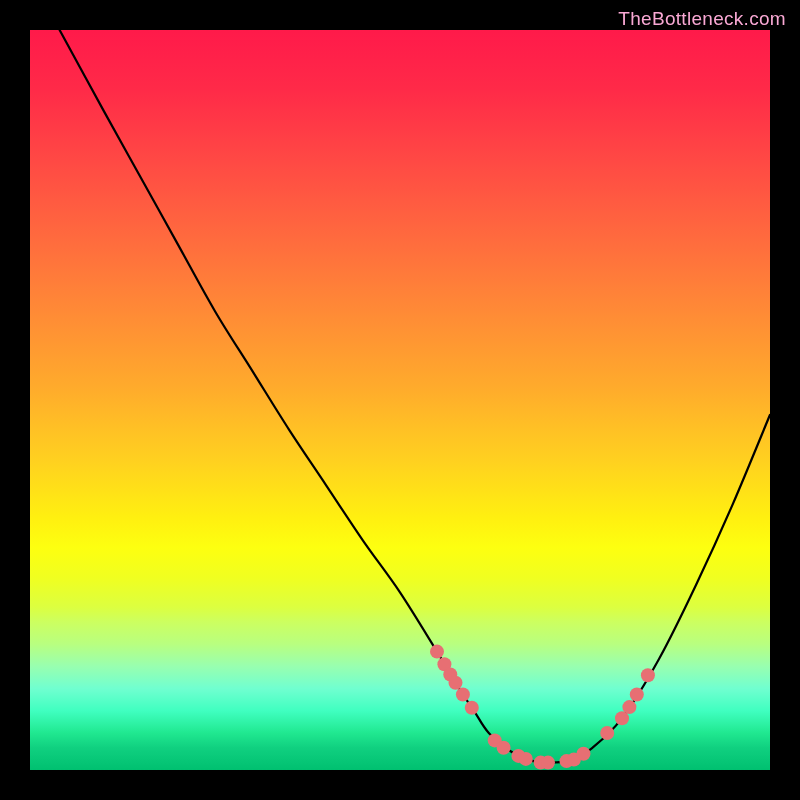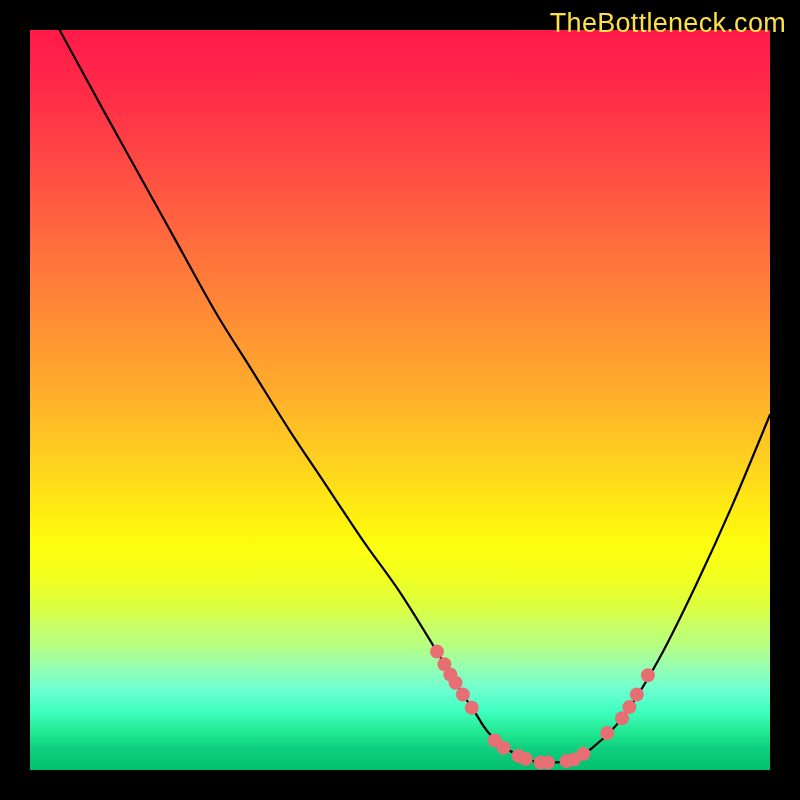--- a/index.html
+++ b/index.html
@@ -40,22 +40,22 @@
       #40ffc0 92%,
       #20e890 95%,
       #10d080 97%,
       #00c070 100%
     );
   }
   .watermark {
     position: absolute;
     top: 8px;
     right: 14px;
-    color: #fde047;
-    font-size: 27px;
+    color: #f9a8d4;
+    font-size: 19px;
     font-weight: 500;
     letter-spacing: 0.3px;
     z-index: 10;
   }
   svg.curve {
     position: absolute;
     inset: 0;
     width: 100%;
     height: 100%;
   }

